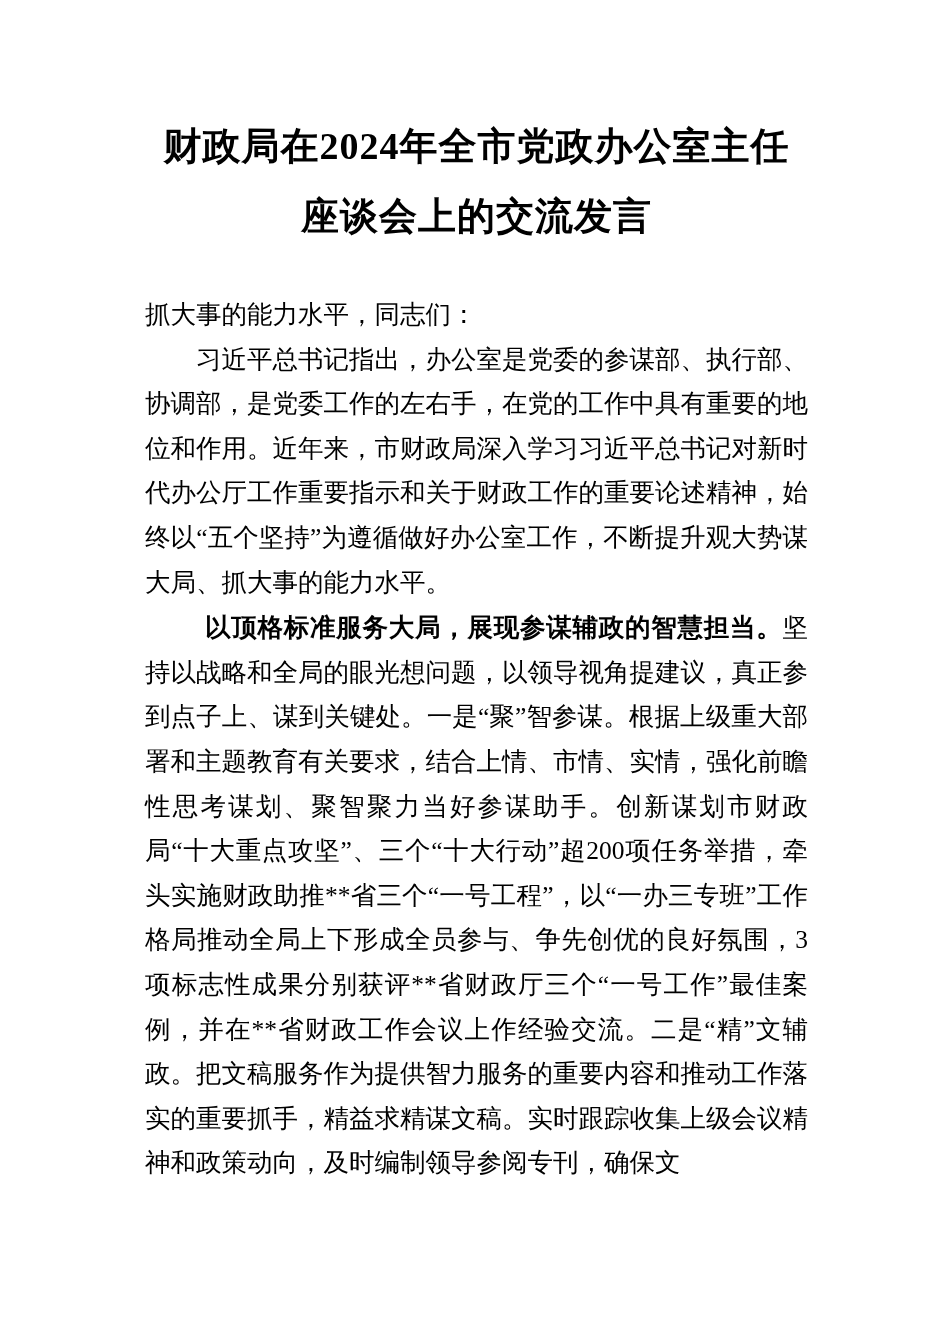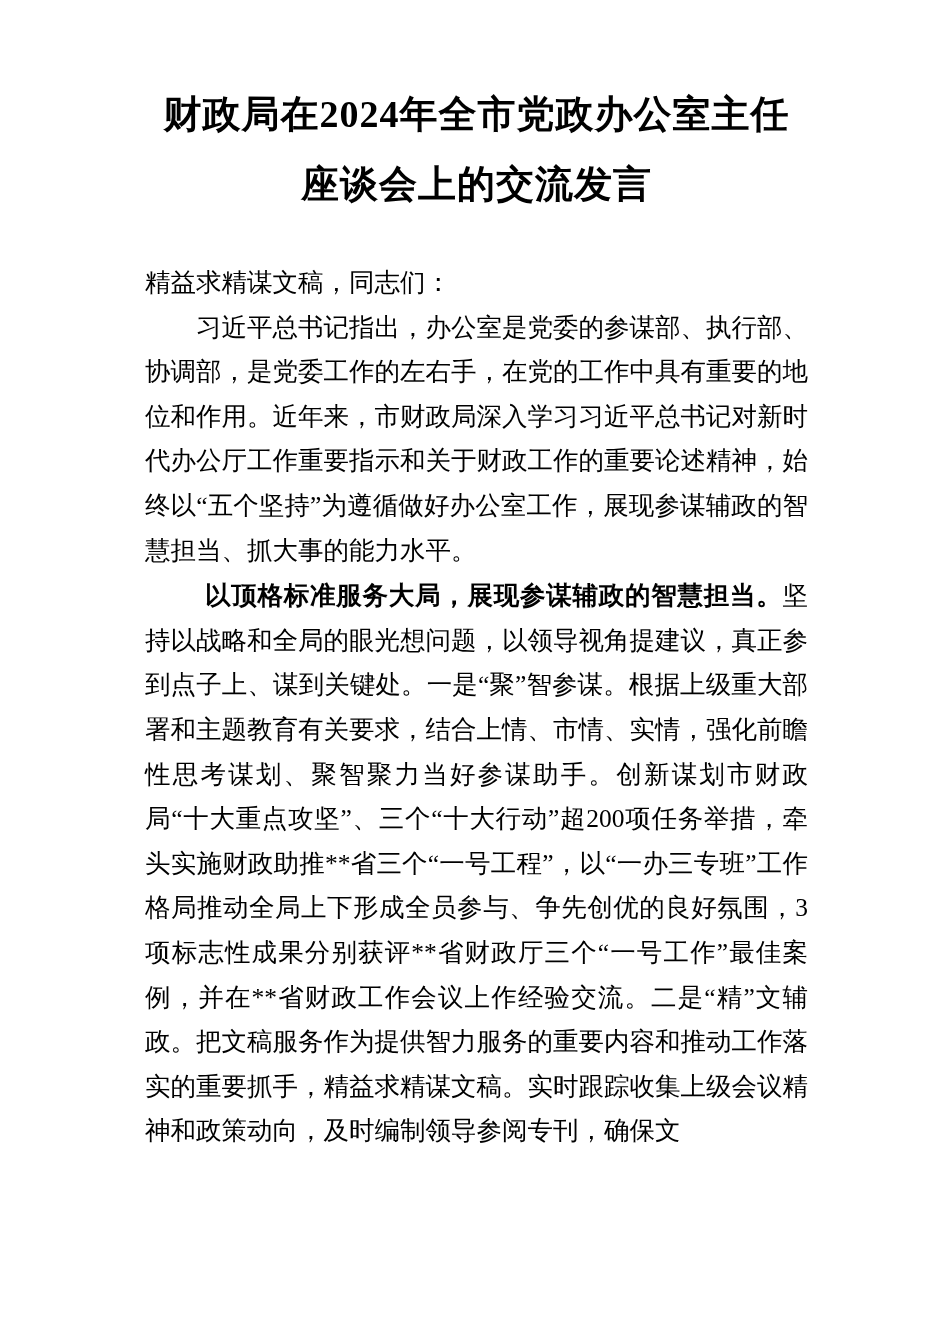--- a/index.html
+++ b/index.html
@@ -7,21 +7,21 @@
     padding: 0;
     background: #ffffff;
   }
   .page {
     position: relative;
     width: 950px;
     height: 1344px;
     box-sizing: border-box;
     background: #ffffff;
     color: #000000;
-    padding: 79px 142px 0 145px;
+    padding: 111px 142px 0 145px;
     overflow: hidden;
     font-family: "Liberation Serif", "DejaVu Serif", serif;
   }
   .doc-title {
     margin: 0;
     font-size: 38px;
     line-height: 70px;
     font-weight: bold;
     text-align: center;
     letter-spacing: 1px;
@@ -47,19 +47,19 @@
     margin-left: 9px;
   }
 </style>
 </head>
 <body>
 
 <div class="page">
   <h1 class="doc-title">财政局在2024年全市党政办公室主任座谈会上的交流发言</h1>
 
   <div class="doc-body">
-    <p>精益求精谋文稿，同志们：</p>
+    <p>抓大事的能力水平，同志们：</p>
 
-    <p class="indent">习近平总书记指出，办公室是党委的参谋部、执行部、协调部，是党委工作的左右手，在党的工作中具有重要的地位和作用。近年来，市财政局深入学习习近平总书记对新时代办公厅工作重要指示和关于财政工作的重要论述精神，始终以“五个坚持”为遵循做好办公室工作，展现参谋辅政的智慧担当、抓大事的能力水平。</p>
+    <p class="indent">习近平总书记指出，办公室是党委的参谋部、执行部、协调部，是党委工作的左右手，在党的工作中具有重要的地位和作用。近年来，市财政局深入学习习近平总书记对新时代办公厅工作重要指示和关于财政工作的重要论述精神，始终以“五个坚持”为遵循做好办公室工作，不断提升观大势谋大局、抓大事的能力水平。</p>
 
     <p class="indent"><span class="bold-lead">以顶格标准服务大局，展现参谋辅政的智慧担当。</span><span>坚持以战略和全局的眼光想问题，以领导视角提建议，真正参到点子上、谋到关键处。一是“聚”智参谋。根据上级重大部署和主题教育有关要求，结合上情、市情、实情，强化前瞻性思考谋划、聚智聚力当好参谋助手。创新谋划市财政局“十大重点攻坚”、三个“十大行动”超200项任务举措，牵头实施财政助推**省三个“一号工程”，以“一办三专班”工作格局推动全局上下形成全员参与、争先创优的良好氛围，3项标志性成果分别获评**省财政厅三个“一号工作”最佳案例，并在**省财政工作会议上作经验交流。二是“精”文辅政。把文稿服务作为提供智力服务的重要内容和推动工作落实的重要抓手，精益求精谋文稿。实时跟踪收集上级会议精神和政策动向，及时编制领导参阅专刊，确保文</span></p>
   </div>
 </div>
 
 </body></html>

